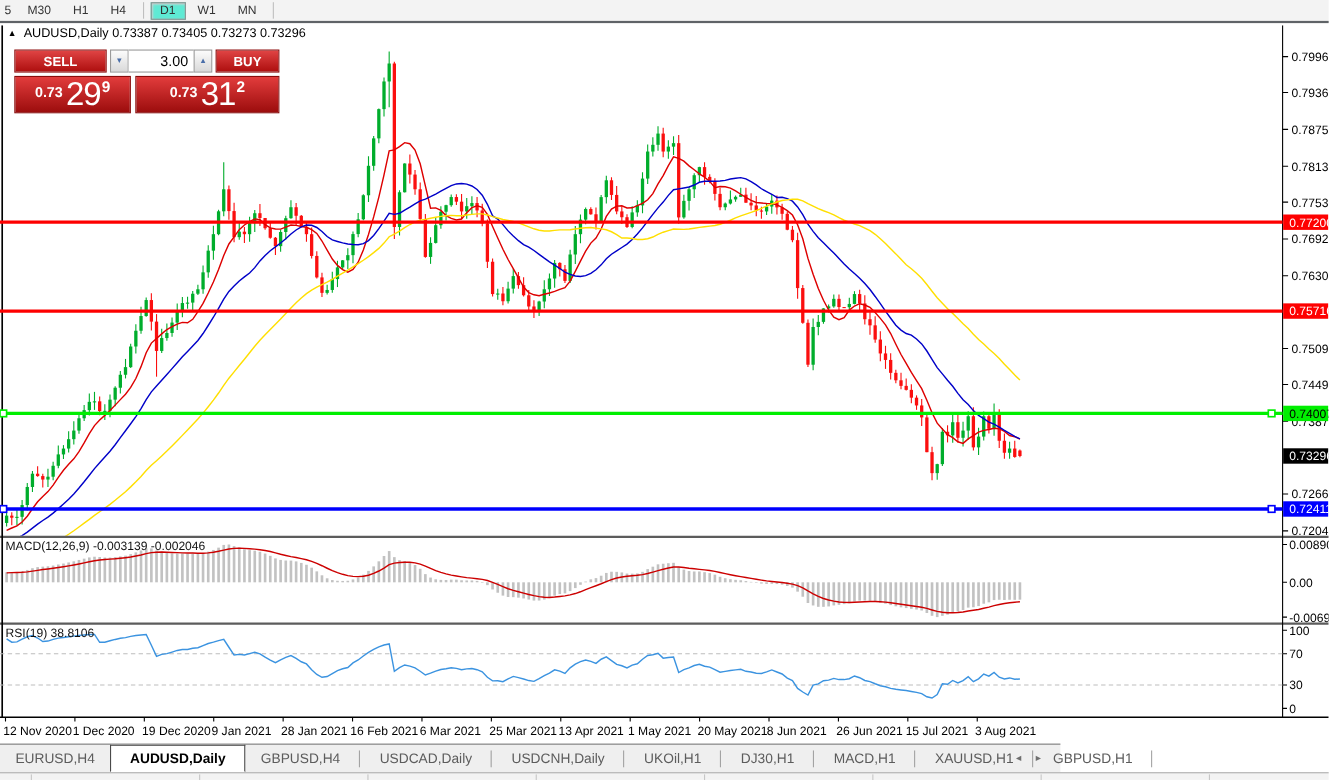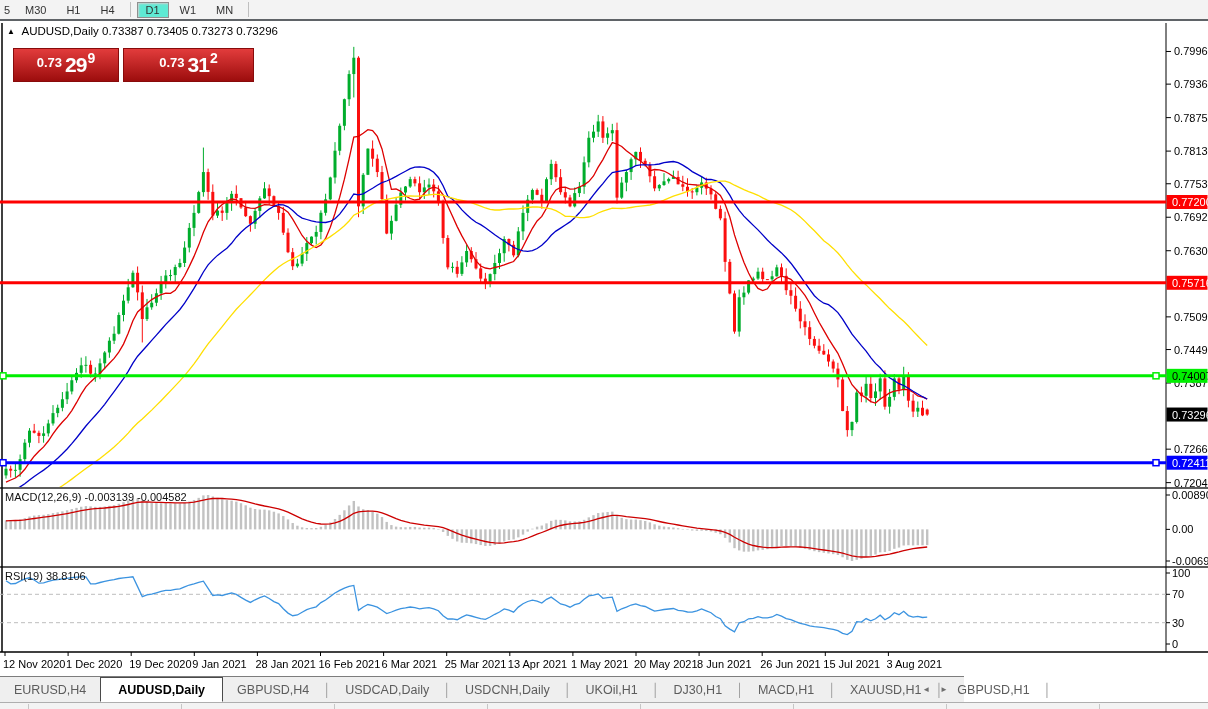--- a/index.html
+++ b/index.html
@@ -32,21 +32,21 @@
 .vol-btn{width:17px;background:linear-gradient(#fcfcfc,#d9d9d9);border:1px solid #9a9a9a;
   color:#4a6ea9;font-size:7px;display:flex;align-items:center;justify-content:center}
 .vol-field{width:59px;border-top:1px solid #9a9a9a;border-bottom:1px solid #9a9a9a;background:#fff;
   font-size:13px;display:flex;align-items:center;justify-content:flex-end;padding-right:5px;color:#000}
 .trade-row2{display:flex;margin-top:3px;height:34px}
 .price-panel{background:linear-gradient(#e23c3c,#9c0d0d);color:#fff;display:flex;
   align-items:center;justify-content:center;border:1px solid #880b0b;padding-bottom:2px}
 .pp-sell{width:106px}
 .pp-buy{width:131px;margin-left:4px}
 .pp-small{font-size:13px;font-weight:bold;margin:0 3px 4px 0}
-.pp-big{font-size:21px;line-height:29px;font-weight:700;letter-spacing:-1px}
+.pp-big{font-size:30px;line-height:29px;font-weight:400;letter-spacing:-1px}
 .pp-sup{font-size:14px;font-weight:bold;align-self:flex-start;margin-top:1px;margin-left:1px}
 
 .tabbar{position:absolute;left:0;top:676px;width:964px;height:26px;background:#efefef;
   border-top:1px solid #7d7d7d;display:flex;align-items:stretch;font-size:12.5px;color:#5c5c5c}
 .tab-spacer{width:26px}
 .tab{padding:6px 14px 0;cursor:default}
 .tab.active{background:#fff;border:1px solid #4a4a4a;border-bottom:1px solid #fff;color:#000;
   font-weight:bold;padding:5px 17px 0;margin-top:0}
 .tab-sep{color:#9a9a9a;padding-top:6px}
 .nav-arrows{position:absolute;right:6px;top:8px;color:#6f6f6f;font-size:8px;letter-spacing:10px}
@@ -789,29 +789,38 @@
     <span>AUDUSD,Daily</span>
     <span>0.73387</span>
     <span>0.73405</span>
     <span>0.73273</span>
     <span>0.73296</span>
   </div>
 
   <div class="overlay ind-label macd-label">
     <span>MACD(12,26,9)</span>
     <span>-0.003139</span>
-    <span>-0.004582</span>
+    <span>-0.002046</span>
   </div>
 
   <div class="overlay ind-label rsi-label">
     <span>RSI(19)</span>
     <span>38.8106</span>
   </div>
 
   <div class="trade">
+    <div class="trade-row1">
+      <div class="btn-sell">SELL</div>
+      <div class="vol">
+        <div class="vol-btn">▼</div>
+        <div class="vol-field">3.00</div>
+        <div class="vol-btn">▲</div>
+      </div>
+      <div class="btn-buy">BUY</div>
+    </div>
     <div class="trade-row2">
       <div class="price-panel pp-sell">
         <span class="pp-small">0.73</span>
         <span class="pp-big">29</span>
         <span class="pp-sup">9</span>
       </div>
       <div class="price-panel pp-buy">
         <span class="pp-small">0.73</span>
         <span class="pp-big">31</span>
         <span class="pp-sup">2</span>

